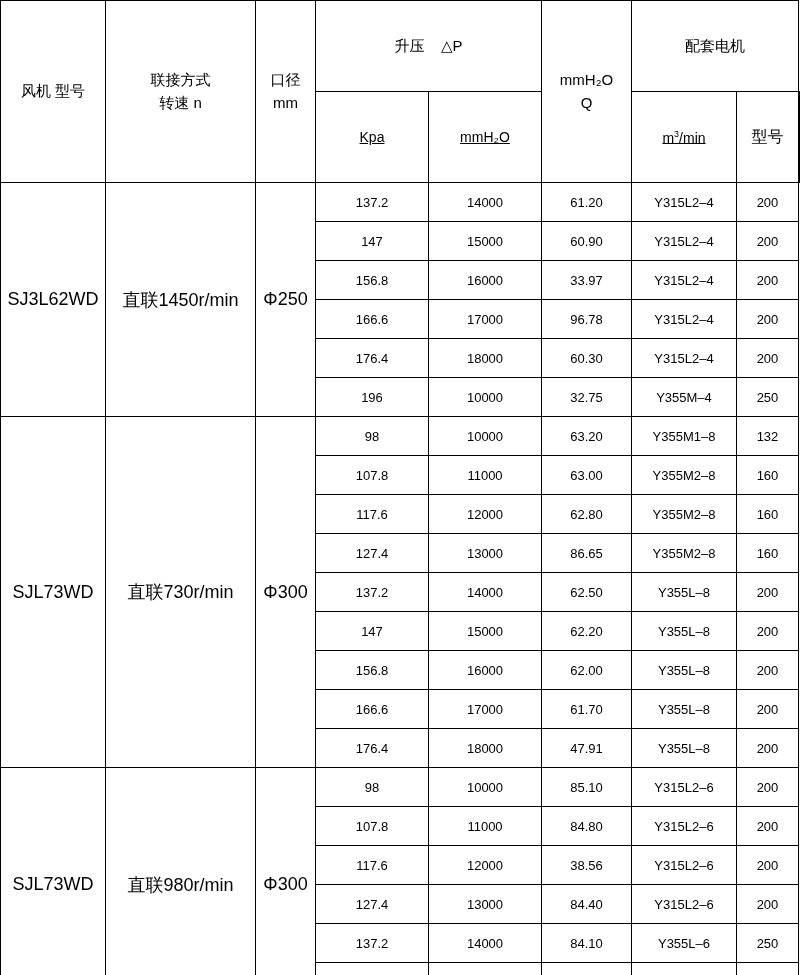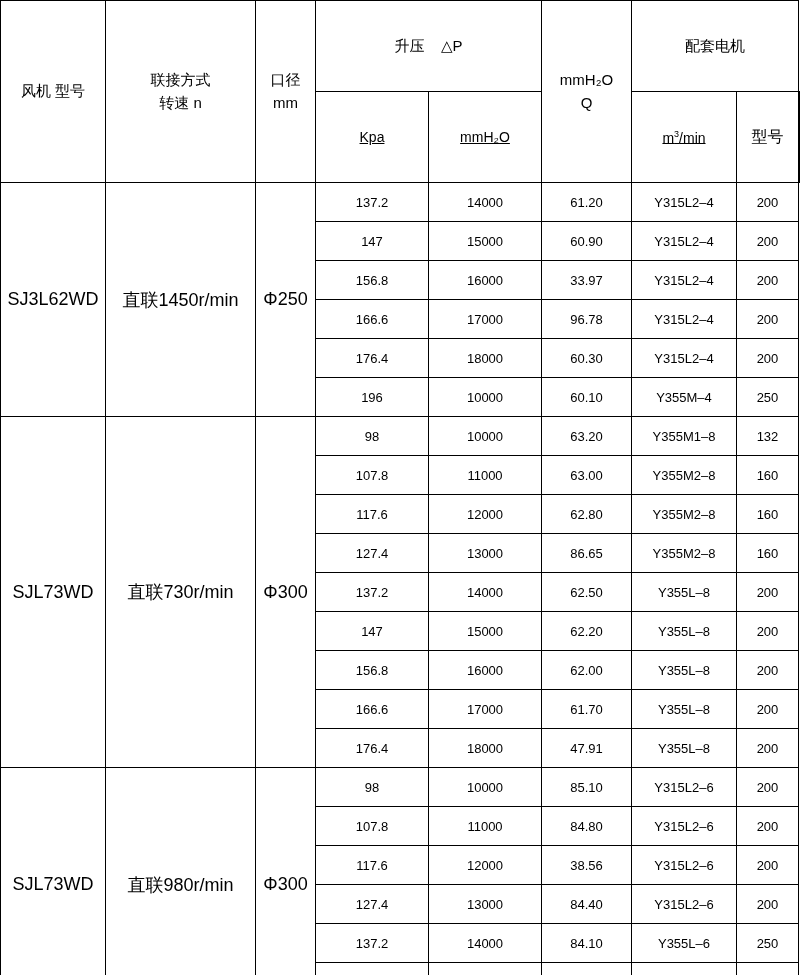--- a/index.html
+++ b/index.html
@@ -140,21 +140,21 @@
       <tr>
         <td class="data-cell ">176.4</td>
         <td class="data-cell ">18000</td>
         <td class="data-cell ">60.30</td>
         <td class="data-cell ">Y315L2–4</td>
         <td class="data-cell outer-right">200</td>
       </tr>
       <tr>
         <td class="data-cell ">196</td>
         <td class="data-cell ">10000</td>
-        <td class="data-cell ">60.10</td>
+        <td class="data-cell ">32.75</td>
         <td class="data-cell ">Y355M–4</td>
         <td class="data-cell outer-right">250</td>
       </tr>
       <tr class="thick-top">
         <td class="group-cell outer-left" rowspan="9">SJL73WD</td>
         <td class="group-cell" rowspan="9">直联730r/min</td>
         <td class="group-cell" rowspan="9">Φ300</td>
         <td class="data-cell ">98</td>
         <td class="data-cell ">10000</td>
         <td class="data-cell ">63.20</td>

